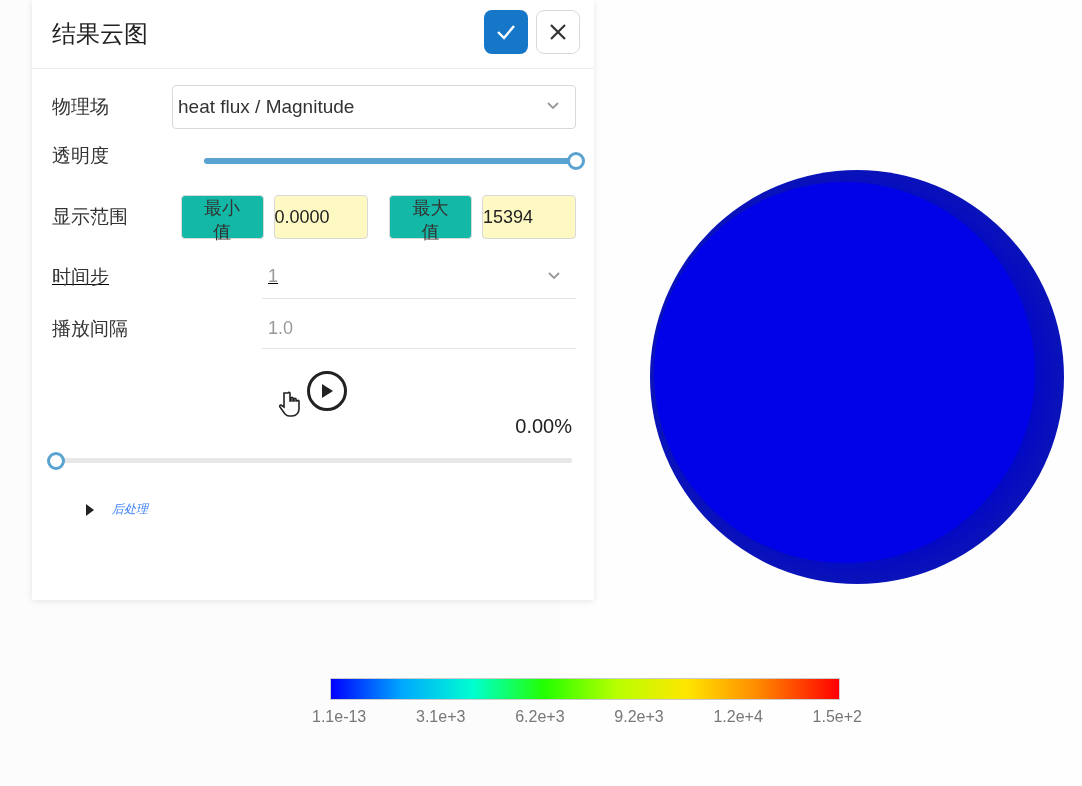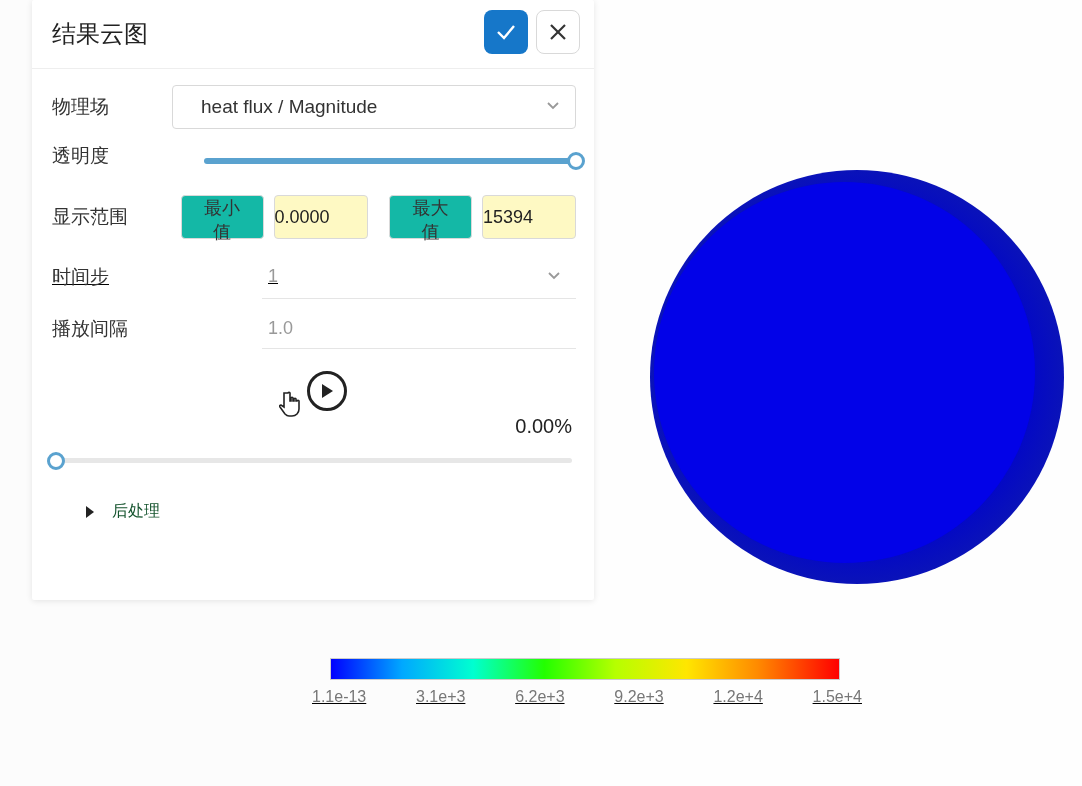--- a/index.html
+++ b/index.html
@@ -54,21 +54,21 @@
     font-size: 19px;
     color: #333;
   }
   .row-ctrl { flex: 1; position: relative; }
 
   
   .select {
     height: 44px;
     border: 1px solid #d9d9d9;
     border-radius: 4px;
-    padding: 0 40px 0 28px;
+    padding: 0 40px 0 5px;
     display: flex; align-items: center;
     font-size: 19px; color: #333;
     cursor: pointer;
     position: relative;
     background: #fff;
   }
   .select .chev {
     position: absolute; right: 14px; top: 50%; transform: translateY(-50%);
   }
 
@@ -139,22 +139,23 @@
     width: 18px; height: 18px; border-radius: 50%;
     background: #fff; border: 3px solid #5aa2cf;
     position: absolute; left: 0; top: 50%; transform: translate(-50%,-50%);
     cursor: grab;
   }
 
   
   .section-hdr {
     display: flex; align-items: center; gap: 18px;
     padding: 14px 0 0 34px;
-    font-size: 16px; color: #14532d;
+    font-size: 12px; color: #3b82f6;
     cursor: pointer;
+    font-style: italic;
   }
   .caret-right {
     width: 0; height: 0;
     border-left: 8px solid #222;
     border-top: 6px solid transparent;
     border-bottom: 6px solid transparent;
   }
 
   
   .viewport {
@@ -177,23 +178,22 @@
     left: 1%; top: 3%;
     width: 92%; height: 92%;
     border-radius: 50%;
     background: #0202e8;
   }
 
   
   .colorbar-wrap {
     position: absolute;
     left: 330px;
-    top: 658px;
+    top: 678px;
     width: 510px;
-    text-decoration: underline;
   }
   .colorbar {
     height: 22px;
     background: linear-gradient(90deg,
       #0000ff 0%,
       #00a8ff 14%,
       #00ffd0 28%,
       #23ff00 42%,
       #b6ff00 56%,
       #ffe600 70%,
@@ -332,19 +332,19 @@
 </div>
 
 <div class="colorbar-wrap">
   <div class="colorbar"></div>
   <div class="colorbar-ticks">
     <span>1.1e-13</span>
     <span>3.1e+3</span>
     <span>6.2e+3</span>
     <span>9.2e+3</span>
     <span>1.2e+4</span>
-    <span>1.5e+4</span>
+    <span>1.5e+2</span>
   </div>
 </div>
 
 <svg class="cursor-pointer" width="26" height="30" viewBox="0 0 26 30">
   <path d="M9 3 c0-1 2-1 2 0 v8 h1 v-3 c0-1 2-1 2 0 v3 h1 v-2 c0-1 2-1 2 0 v2 h1 c0-1 2-1 2 0 v8 c0 4-3 7-7 7 h-3 c-2 0-3-1-4-2 l-5-7 c-1-1 0-2 1-2 l3 2 v-14z" fill="#fff" stroke="#222" stroke-width="1.6"></path>
 </svg>
 
 </body></html>

